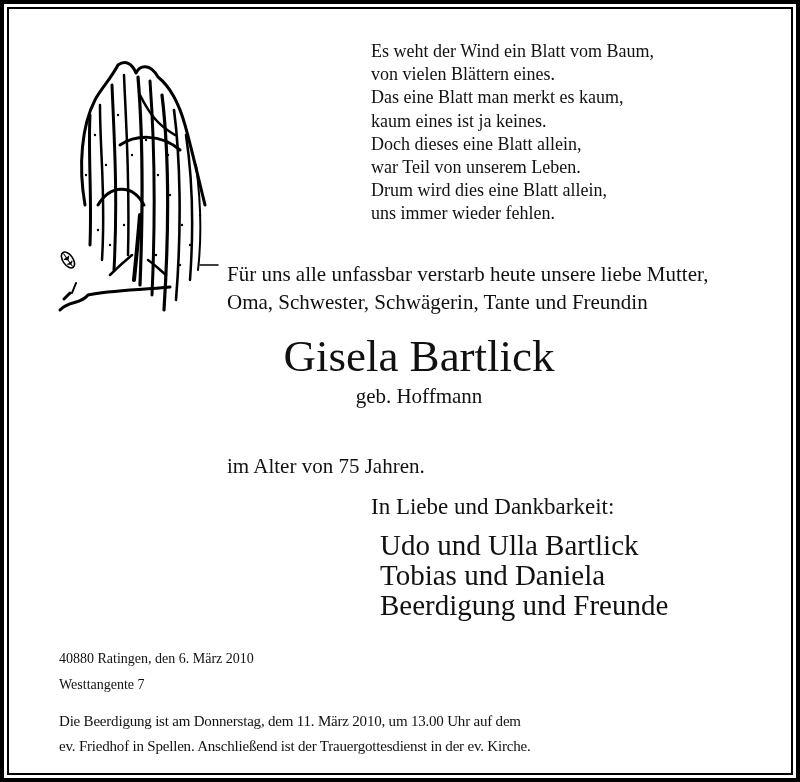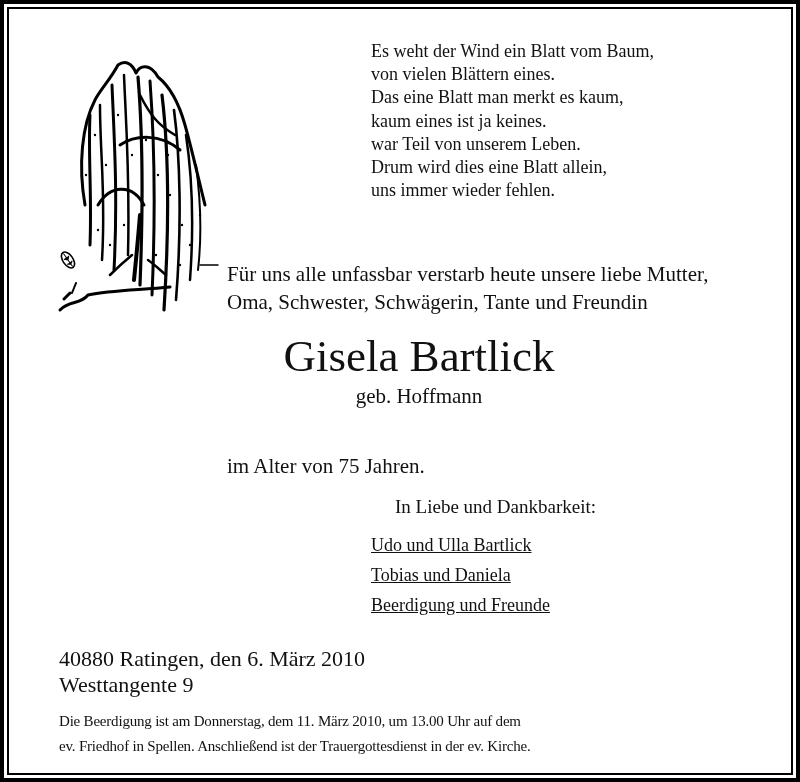--- a/index.html
+++ b/index.html
@@ -73,38 +73,36 @@
     .age {
       left: 227px;
       top: 452px;
       font-size: 21px;
       line-height: 28px;
     }
 
     .thanks {
       left: 371px;
       top: 494px;
-      font-size: 19px;
+      font-size: 23px;
       line-height: 26px;
-      margin-left: 24px;
     }
 
     .family {
-      left: 371px;
+      left: 380px;
       top: 530px;
-      font-size: 18px;
+      font-size: 29px;
       line-height: 30px;
-      text-decoration: underline;
     }
     .family div { height: 30px; }
 
     .place {
       left: 59px;
       top: 646px;
-      font-size: 22px;
+      font-size: 14px;
       line-height: 26px;
     }
     .place div { height: 26px; }
 
     .funeral {
       left: 59px;
       top: 709px;
       font-size: 15px;
       line-height: 25px;
       letter-spacing: -0.2px;
@@ -173,20 +171,21 @@
       <circle cx="128" cy="100" r="1.2"></circle>
       <circle cx="96" cy="140" r="1.2"></circle>
   </g>
 </svg>
 
 <div class="abs poem">
   <div>Es weht der Wind ein Blatt vom Baum,</div>
   <div>von vielen Blättern eines.</div>
   <div>Das eine Blatt man merkt es kaum,</div>
   <div>kaum eines ist ja keines.</div>
+  <div>Doch dieses eine Blatt allein,</div>
   <div>war Teil von unserem Leben.</div>
   <div>Drum wird dies eine Blatt allein,</div>
   <div>uns immer wieder fehlen.</div>
 </div>
 
 <div class="abs intro">
   <div>Für uns alle unfassbar verstarb heute unsere liebe Mutter,</div>
   <div>Oma, Schwester, Schwägerin, Tante und Freundin</div>
 </div>
 
@@ -197,19 +196,19 @@
 
 <div class="abs thanks">In Liebe und Dankbarkeit:</div>
 <div class="abs family">
   <div>Udo und Ulla Bartlick</div>
   <div>Tobias und Daniela</div>
   <div>Beerdigung und Freunde</div>
 </div>
 
 <div class="abs place">
   <div>40880 Ratingen, den 6. März 2010</div>
-  <div>Westtangente 9</div>
+  <div>Westtangente 7</div>
 </div>
 
 <div class="abs funeral">
   <div>Die Beerdigung ist am Donnerstag, dem 11. März 2010, um 13.00 Uhr auf dem</div>
   <div>ev. Friedhof in Spellen. Anschließend ist der Trauergottesdienst in der ev. Kirche.</div>
 </div>
 
 </body></html>

